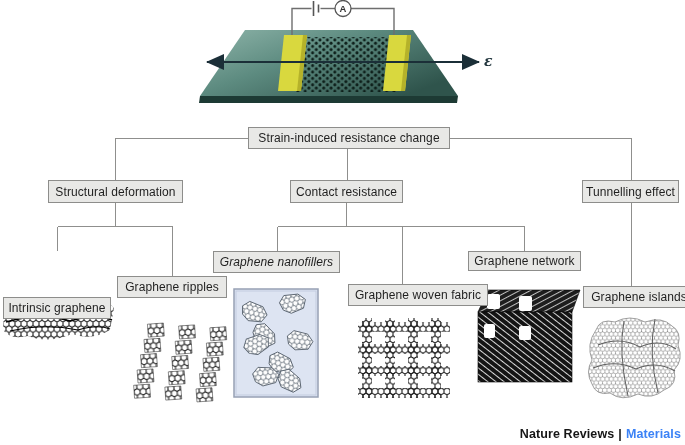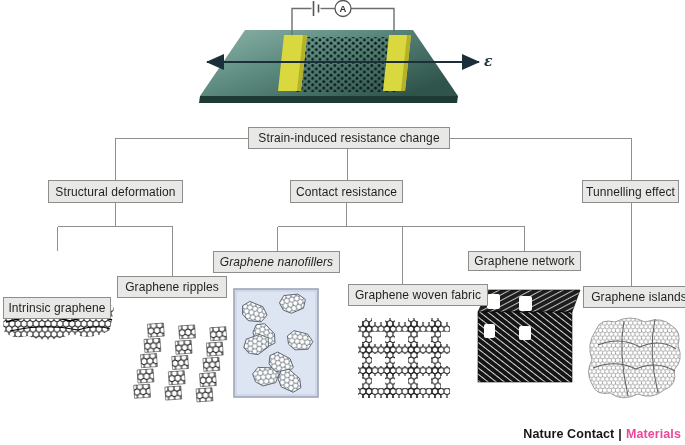--- a/index.html
+++ b/index.html
@@ -27,21 +27,21 @@
   .eps{
     position:absolute;left:484px;top:53px;
     font-family:"DejaVu Serif",serif;font-style:italic;font-weight:bold;
     font-size:14px;color:#20343c;
   }
   .footer{
     position:absolute;right:4px;top:427px;
     font-size:12.5px;font-weight:bold;color:#161616;letter-spacing:0.1px;
   }
   .footer .sep{margin:0 4px;color:#161616;font-weight:bold;}
-  .footer .pub{color:#ec4899;}
+  .footer .pub{color:#3b82f6;}
 </style>
 </head>
 <body>
 
 <div class="figure">
 
   <svg class="layer" width="685" height="445" viewBox="0 0 685 445">
     <defs>
       <linearGradient id="slabGrad" x1="0" y1="0" x2="1" y2="0.7">
         <stop offset="0" stop-color="#8fb5aa"></stop>
@@ -189,16 +189,16 @@
   <div class="node" id="n-intrinsic">Intrinsic graphene</div>
   <div class="node" id="n-nanofillers">Graphene nanofillers</div>
   <div class="node" id="n-network">Graphene network</div>
   <div class="node" id="n-ripples">Graphene ripples</div>
   <div class="node" id="n-woven">Graphene woven fabric</div>
   <div class="node" id="n-islands">Graphene islands</div>
 
   <span class="eps">ε</span>
 
   <div class="footer">
-    <span>Nature Contact</span><span class="sep">|</span><span class="pub">Materials</span>
+    <span>Nature Reviews</span><span class="sep">|</span><span class="pub">Materials</span>
   </div>
 
 </div>
 
 </body></html>

